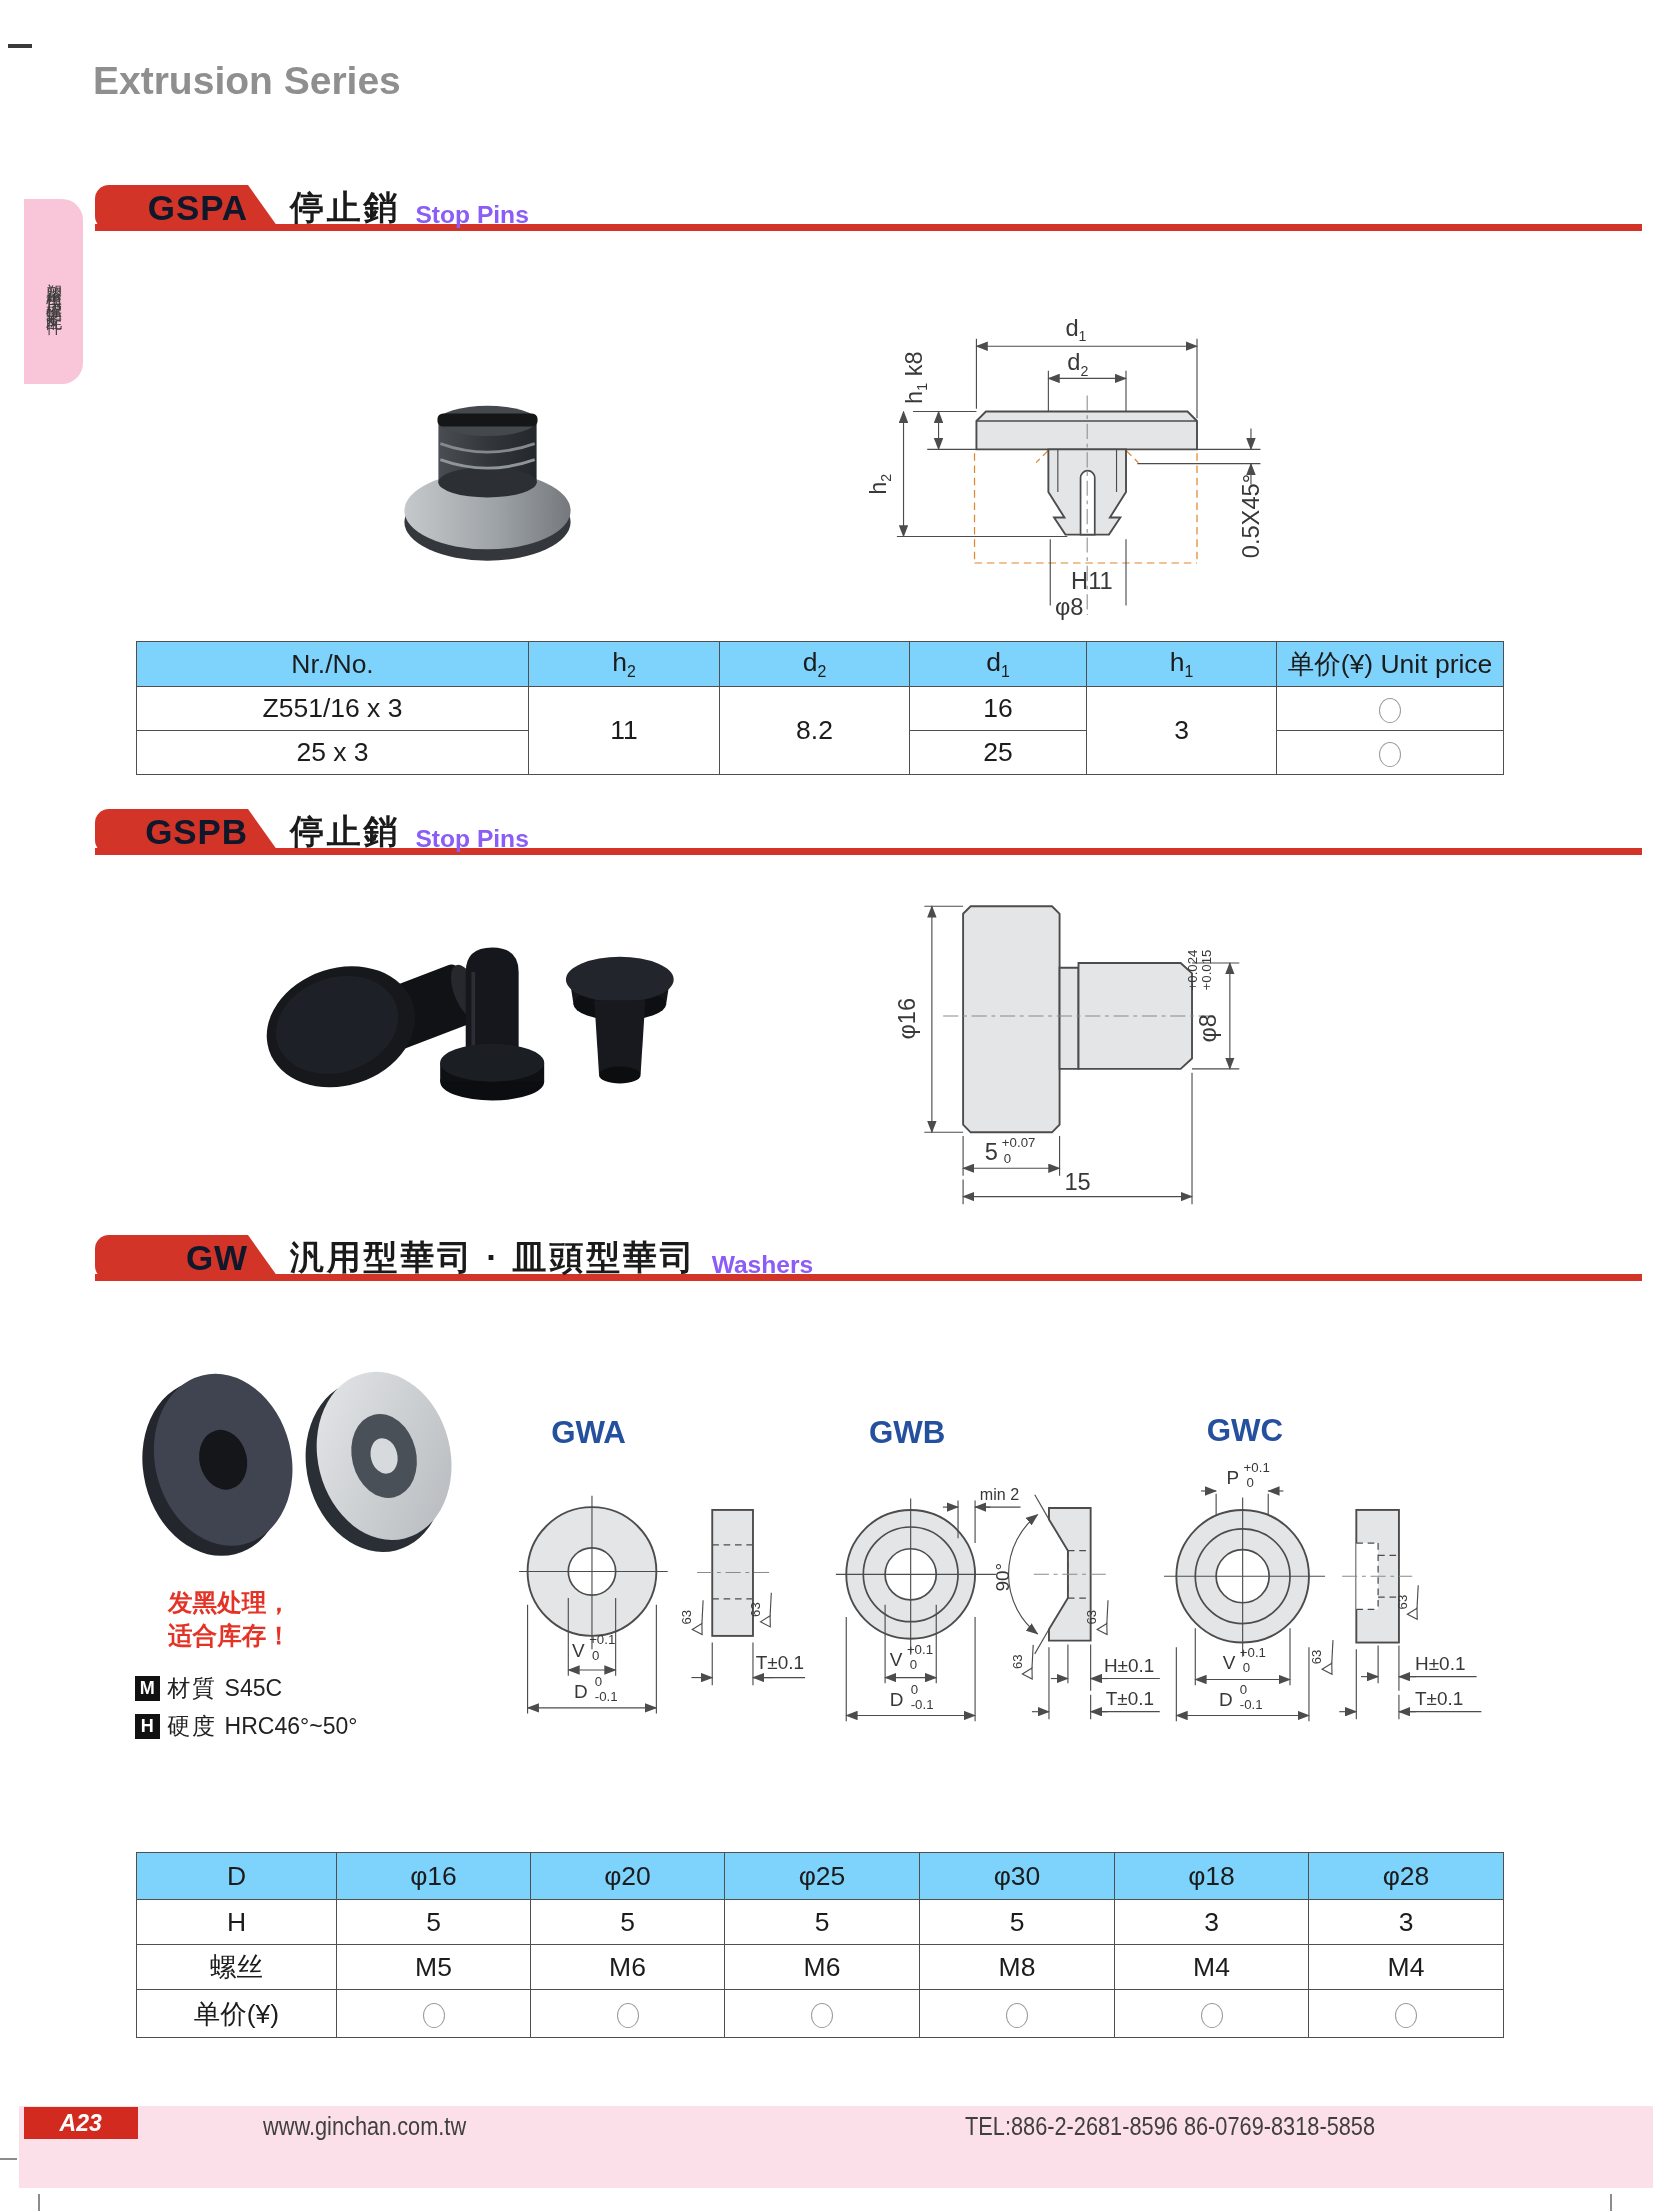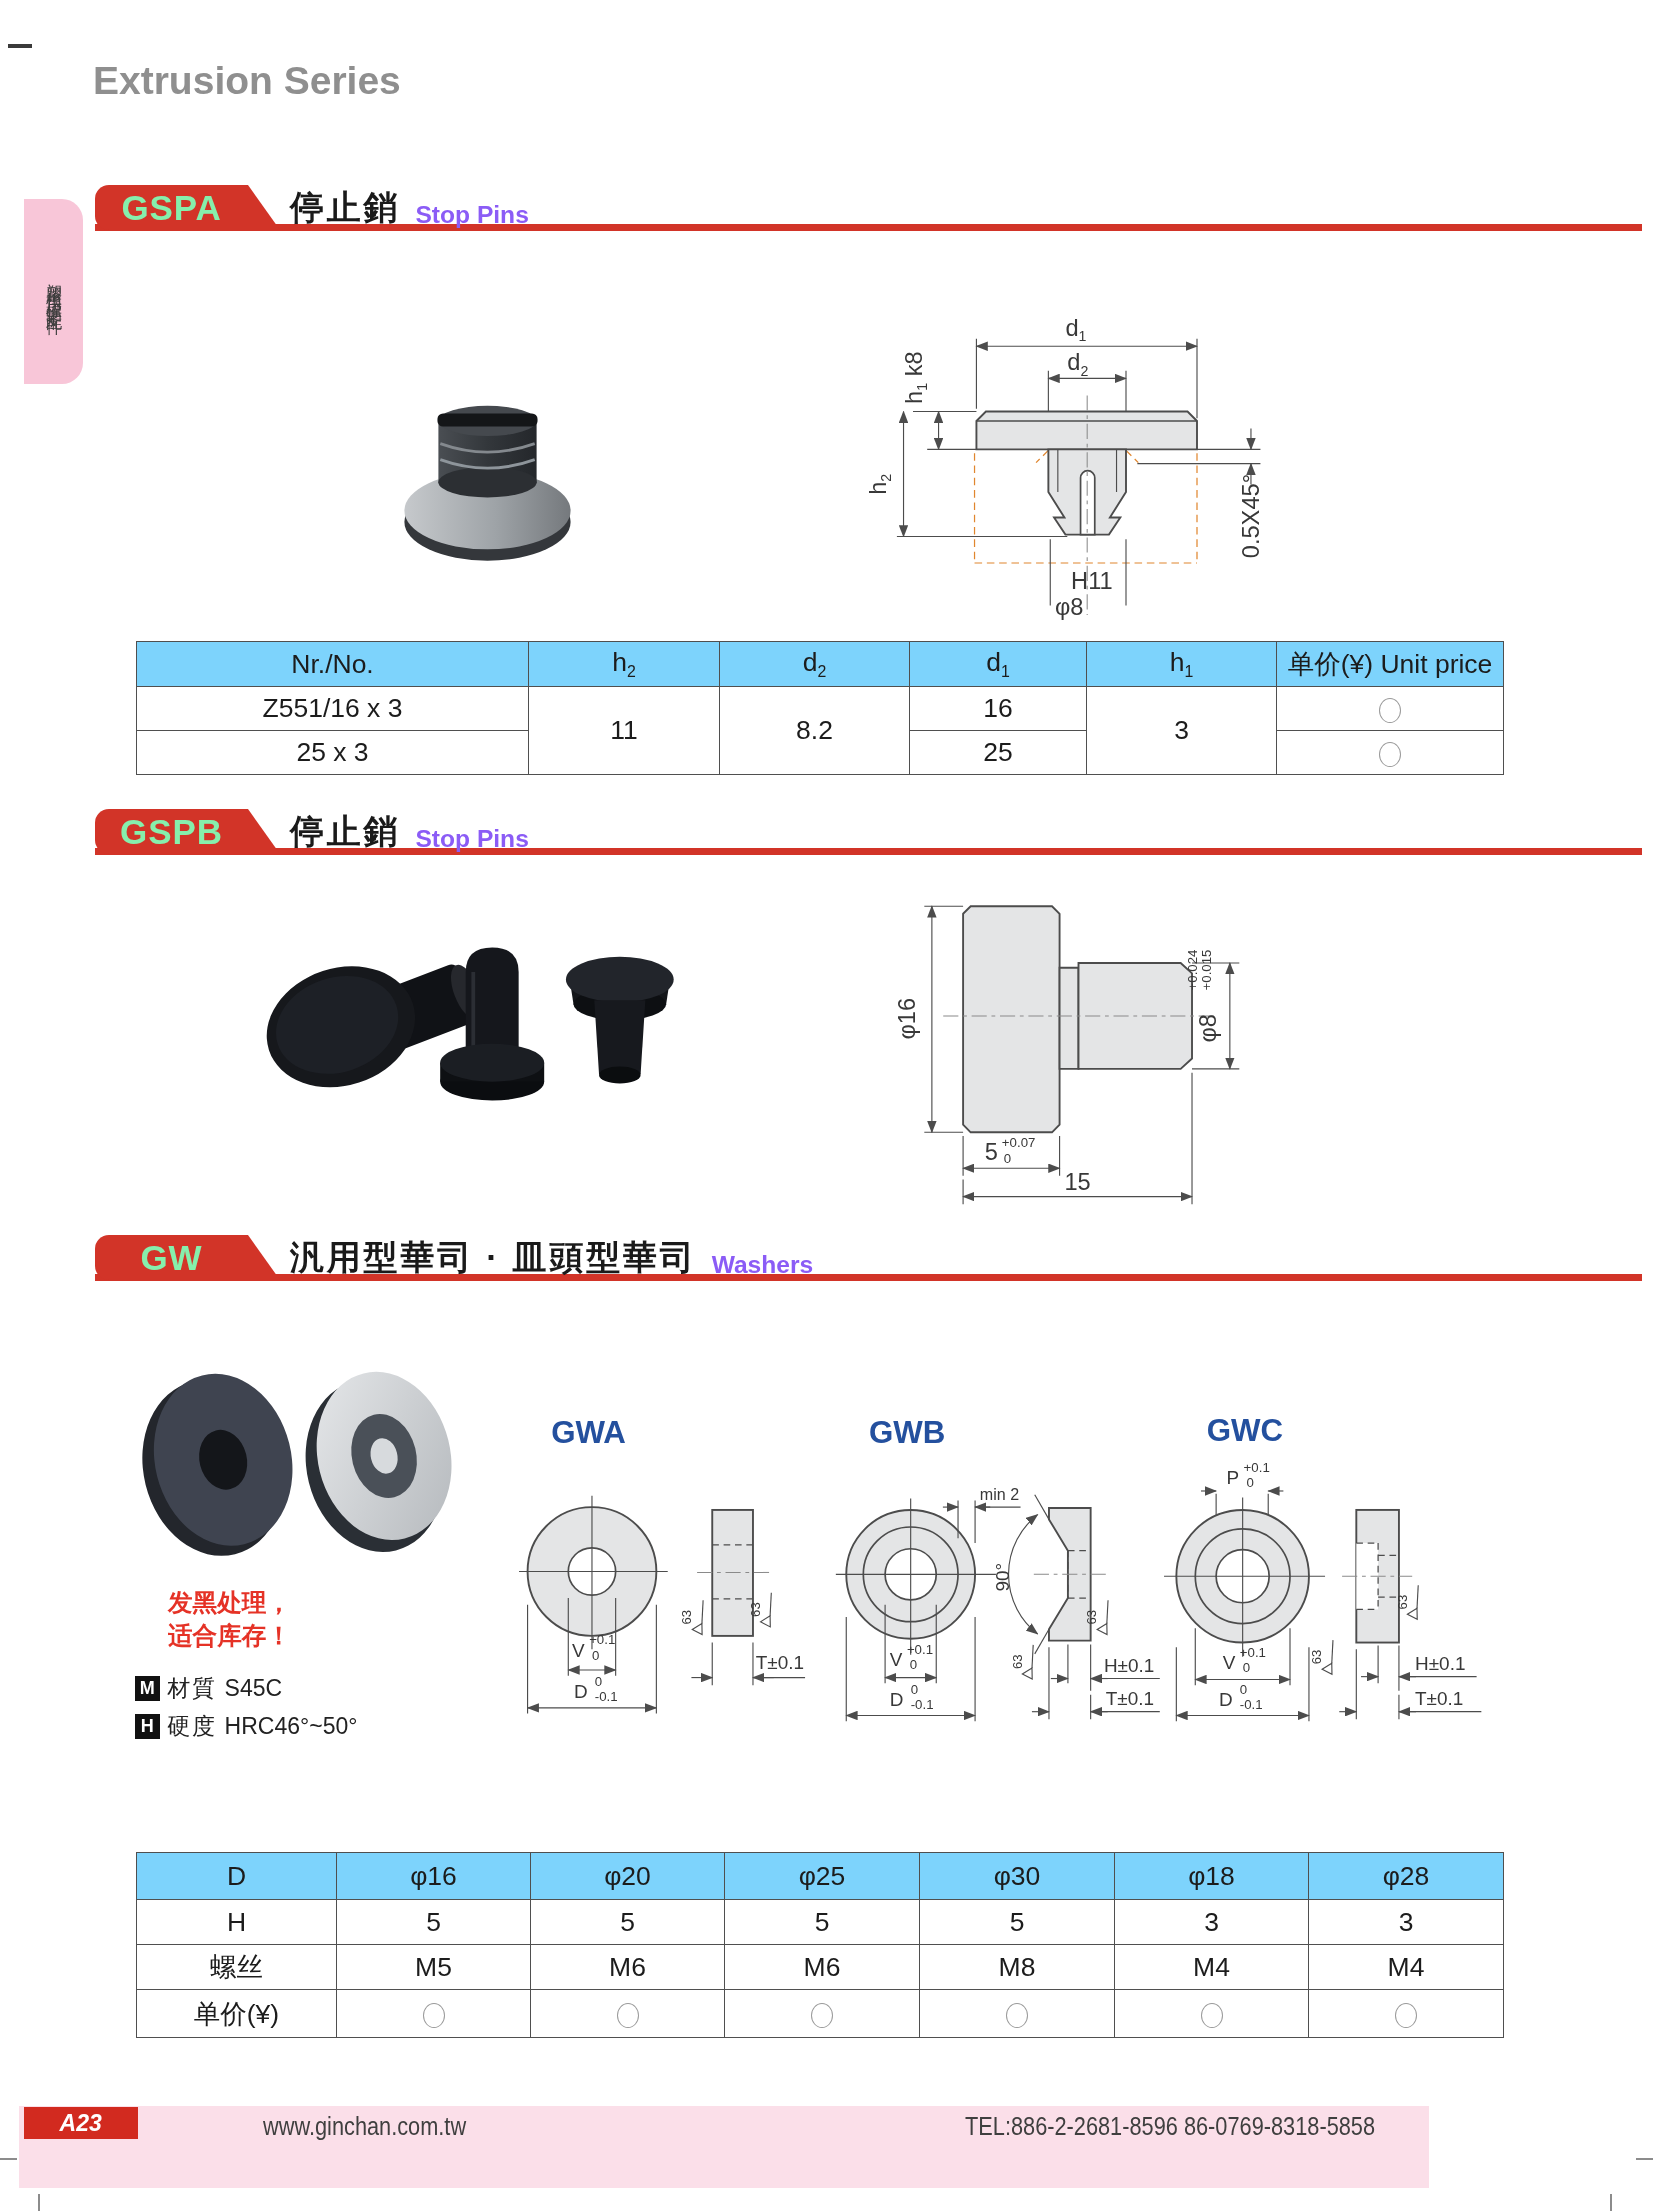--- a/index.html
+++ b/index.html
@@ -15,21 +15,21 @@
   
   .side-tab{position:absolute;left:24px;top:199px;width:59px;height:185px;background:#f8c6d8;
             border-radius:0 21px 21px 0;display:flex;align-items:center;justify-content:center;}
   .side-tab span{writing-mode:vertical-rl;font-size:16px;color:#3c3c3c;letter-spacing:4.7px;}
 
   
   .sec-header{position:absolute;left:95px;width:1547px;height:47px;}
   .sec-underline{position:absolute;left:0;top:39px;width:1547px;height:6.6px;background:#d23428;}
   .sec-badge{position:absolute;left:0;top:0;width:185px;height:45px;background:#d23428;
              border-radius:14px 0 0 14px;clip-path:polygon(0 0,153px 0,185px 100%,0 100%);z-index:2;}
-  .sec-badge span{display:block;width:153px;text-align:center;line-height:45px;color:#86efac;
+  .sec-badge span{display:block;width:153px;text-align:right;line-height:45px;color:#0f172a;
                   font-size:35px;font-weight:bold;letter-spacing:0.9px;}
   .sec-titles{position:absolute;left:195px;top:0;display:flex;align-items:flex-end;gap:15px;z-index:2;white-space:nowrap;}
   .sec-titles .zh{font-size:34px;font-weight:bold;color:#1a1a1a;letter-spacing:2.8px;line-height:44px;}
   .sec-titles .en{font-size:24.6px;font-weight:bold;color:#8b5cf6;}
 
   
   .cat-table{border-collapse:collapse;table-layout:fixed;background:#fff;}
   .cat-table th,.cat-table td{border:1.9px solid #4f4f4f;text-align:center;vertical-align:middle;
       padding:0;font-size:26.5px;font-weight:normal;color:#1c1c1c;}
   .cat-table th{background:#7dd3fc;}
@@ -38,21 +38,21 @@
   .pc{display:inline-block;width:20px;height:23px;border:1.9px solid #9a9a9a;border-radius:50%;vertical-align:middle;}
 
   
   .treat-note{position:absolute;left:168px;top:1586px;font-size:24.6px;font-weight:bold;color:#e53226;line-height:33px;}
   .spec-row{position:absolute;left:135px;display:flex;align-items:center;gap:7.6px;font-size:23px;color:#222;}
   .spec-badge{width:24.6px;height:24.6px;background:#111;color:#fff;font-size:18px;font-weight:bold;
               display:inline-flex;align-items:center;justify-content:center;}
   .spec-label{letter-spacing:1.9px;}
 
   
-  .footer-band{position:absolute;left:19px;top:2106px;width:1410px;height:82px;background:#fbdfe9;}
+  .footer-band{position:absolute;left:19px;top:2106px;width:1634px;height:82px;background:#fbdfe9;}
   .footer-badge{position:absolute;left:4.7px;top:0.9px;width:114px;height:32px;background:#d22a1f;color:#fff;
                 font-size:23px;font-weight:bold;text-align:center;line-height:32px;font-style:italic;}
   .footer-web{position:absolute;left:244px;top:5.7px;font-size:25.6px;color:#3f3f3f;transform:scaleX(0.85);
               transform-origin:left center;white-space:nowrap;}
   .footer-tel{position:absolute;left:946px;top:5.7px;font-size:25.6px;color:#3f3f3f;transform:scaleX(0.85);
               transform-origin:left center;white-space:nowrap;}
 
   .mark{position:absolute;background:#8c8c8c;}
 
   

